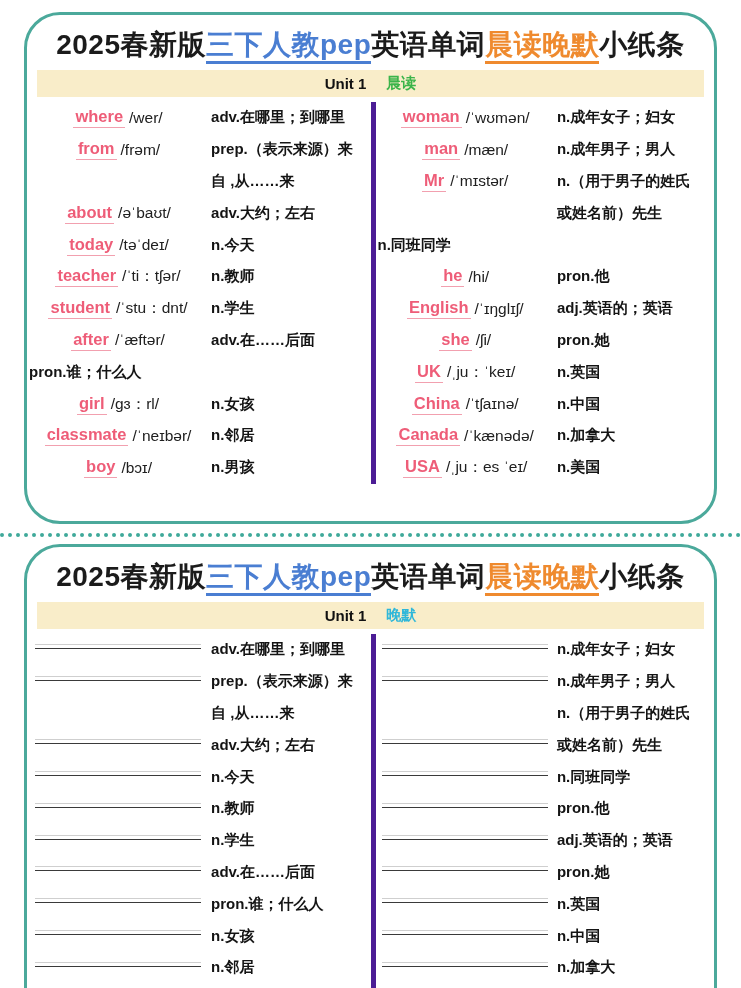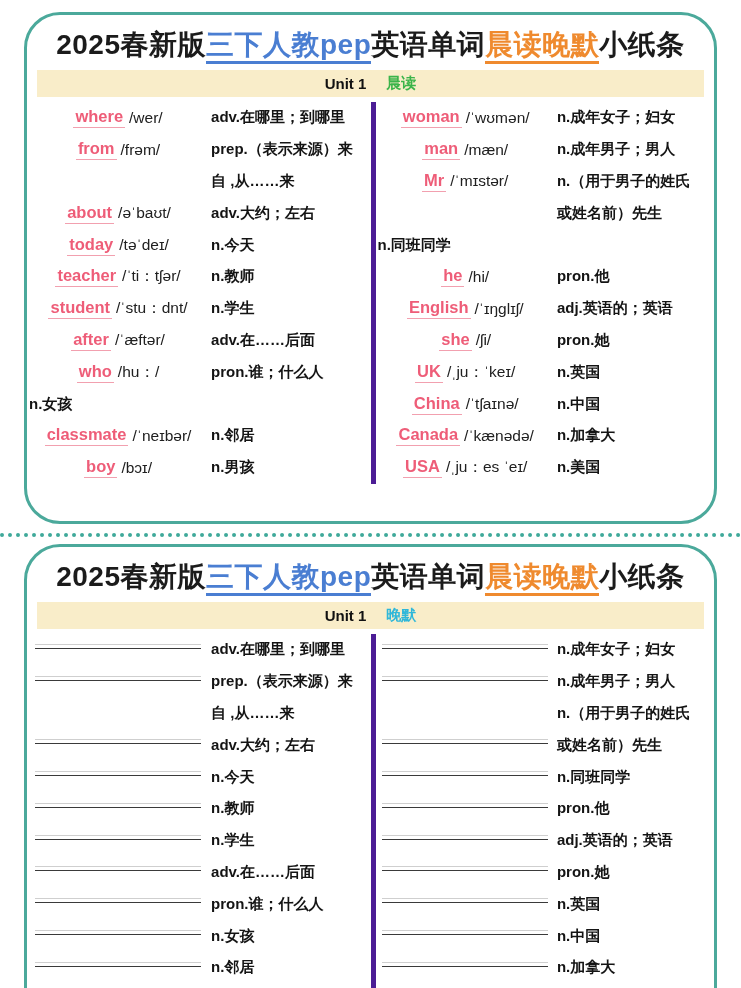--- a/index.html
+++ b/index.html
@@ -161,27 +161,27 @@
             <div class="meaning">n.学生</div>
           </div>
           <div class="line-row">
             <div class="word-slot">
               <span class="word">after</span>
               <span class="phonetic">/ˈæftər/</span>
             </div>
             <div class="meaning">adv.在……后面</div>
           </div>
           <div class="line-row">
-            <div class="word-slot">
-              <span class="word">who</span>
-              <span class="phonetic">/hu：/</span>
-            </div>
             <div class="meaning">pron.谁；什么人</div>
           </div>
           <div class="line-row">
+            <div class="word-slot">
+              <span class="word">girl</span>
+              <span class="phonetic">/gɜ：rl/</span>
+            </div>
             <div class="meaning">n.女孩</div>
           </div>
           <div class="line-row">
             <div class="word-slot">
               <span class="word">classmate</span>
               <span class="phonetic">/ˈneɪbər/</span>
             </div>
             <div class="meaning">n.邻居</div>
           </div>
           <div class="line-row">

